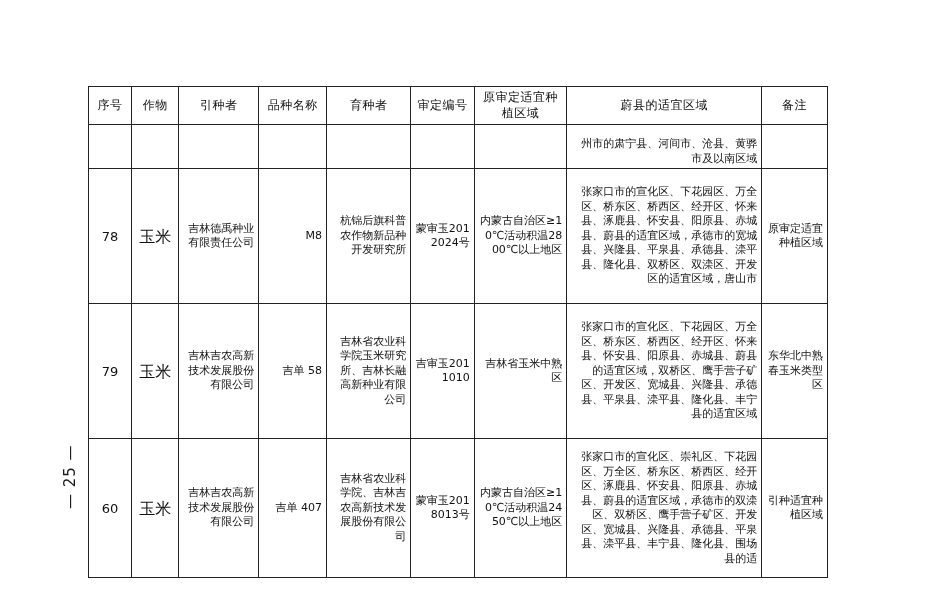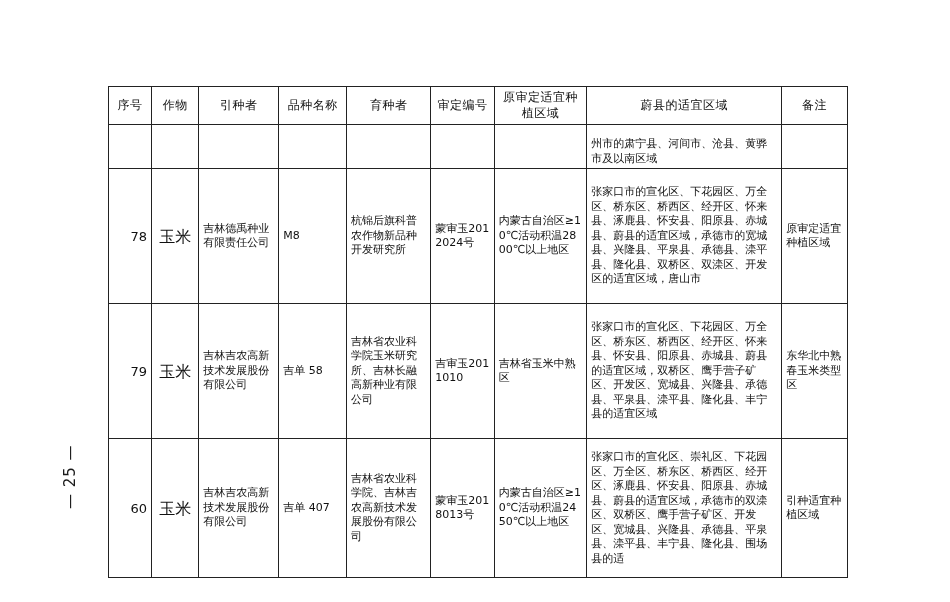--- a/index.html
+++ b/index.html
@@ -34,21 +34,21 @@
     letter-spacing: 1px;
     color: #1a1a1a;
     transform: rotate(-90deg);
     transform-origin: center center;
     white-space: nowrap;
     font-family: "DejaVu Sans", sans-serif;
   }
 
   table.doc-table {
     position: absolute;
-    left: 108px;
+    left: 88px;
     top: 86px;
     width: 740px;
     border-collapse: collapse;
     table-layout: fixed;
     font-size: 11px;
     line-height: 1.32;
     color: #111111;
   }
 
   table.doc-table td, table.doc-table th {
@@ -60,23 +60,23 @@
   }
 
   thead th {
     text-align: center;
     font-size: 12px;
     padding: 8px 2px;
     line-height: 1.3;
     letter-spacing: 0.5px;
   }
 
-  td.c-num     { text-align: right; font-size: 13px; }
+  td.c-num     { text-align: center; font-size: 13px; }
   td.c-crop    { text-align: center; font-size: 16px; }
-  td.c-text    { text-align: left; }
+  td.c-text    { text-align: right; }
 
   
   col.w-num    { width: 42px; }
   col.w-crop   { width: 46px; }
   col.w-intro  { width: 78px; }
   col.w-name   { width: 66px; }
   col.w-breed  { width: 82px; }
   col.w-code   { width: 62px; }
   col.w-orig   { width: 90px; }
   col.w-suit   { width: 190px; }

